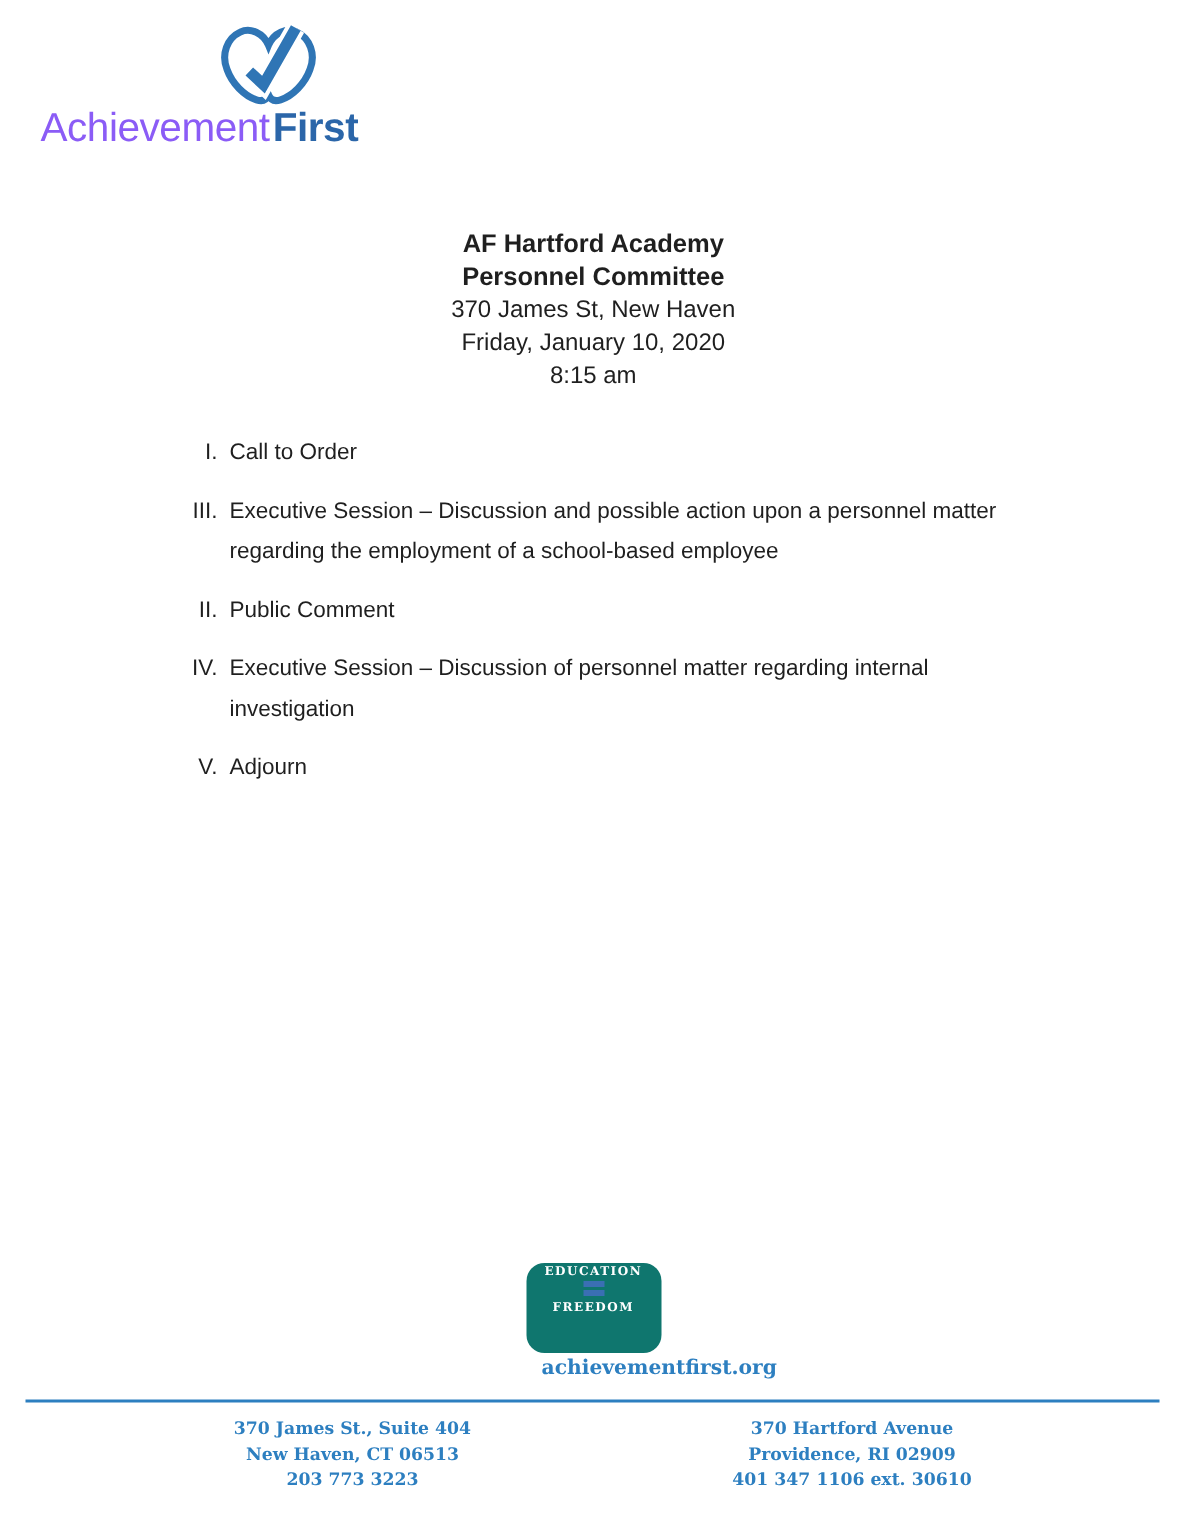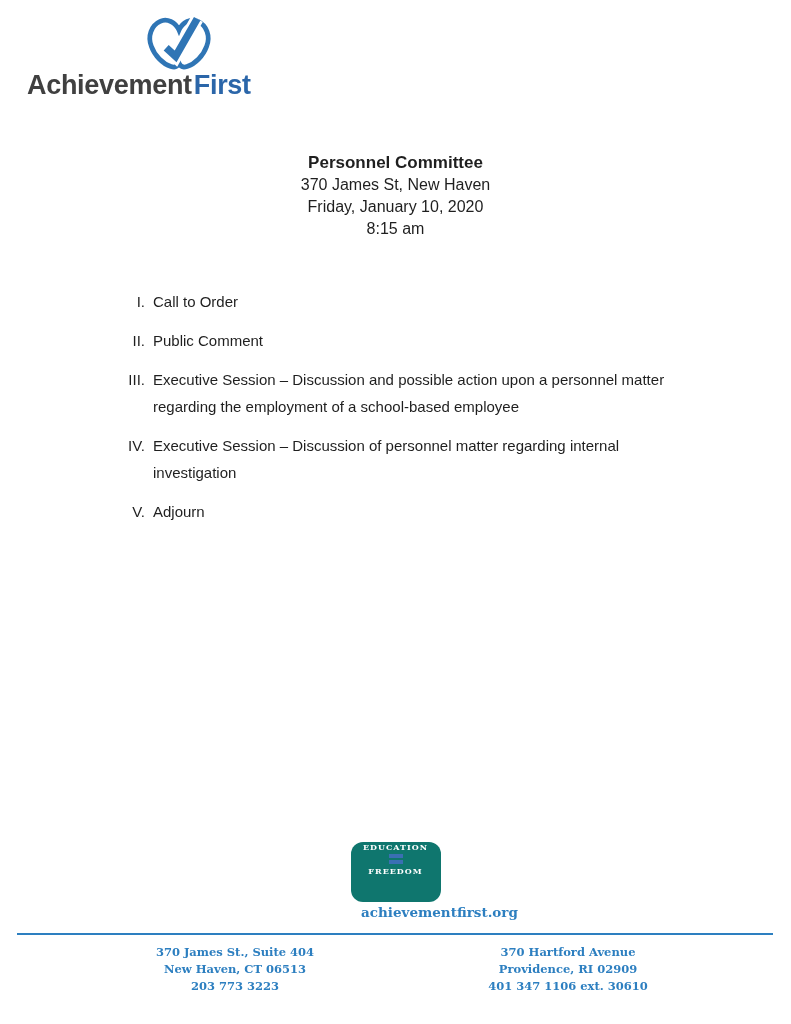--- a/index.html
+++ b/index.html
@@ -15,21 +15,21 @@
   }
 
   
   .logo { position:absolute; left:27px; top:12px; width:250px; height:92px; }
   .logo-icon { position:absolute; left:118px; top:2px; width:68px; height:62px; }
   .logo-word {
     position:absolute; left:0; top:58px;
     font-size:27px; line-height:30px; white-space:nowrap;
     letter-spacing:-0.3px;
   }
-  .logo-word .w1 { color:#404040; font-weight:700; }
+  .logo-word .w1 { color:#8b5cf6; font-weight:400; }
   .logo-word .w2 { color:#2b66a9; font-weight:700; margin-left:2px; }
 
   
   .heading {
     position:absolute; top:152px; left:0; width:100%;
     text-align:center; font-size:16px; line-height:22px;
   }
   .heading .bold { font-size:17px; font-weight:700; }
 
   
@@ -84,38 +84,39 @@
         <polyline points="31,50 45,63 77,7" fill="none" stroke="#ffffff" stroke-width="19"></polyline>
         <polyline points="31,50 45,63 77,7" fill="none" stroke="#2f75b5" stroke-width="11"></polyline>
       </svg>
     </span>
     <div class="logo-word">
       <span class="w1">Achievement</span><span class="w2">First</span>
     </div>
   </div>
 
   <div class="heading">
+    <div class="bold">AF Hartford Academy</div>
     <div class="bold">Personnel Committee</div>
     <div>370 James St, New Haven</div>
     <div>Friday, January 10, 2020</div>
     <div>8:15 am</div>
   </div>
 
   <div class="agenda">
     <div class="agenda-item">
       <div class="agenda-num">I.</div>
       <div class="agenda-text">Call to Order</div>
     </div>
     <div class="agenda-item">
+      <div class="agenda-num">III.</div>
+      <div class="agenda-text">Executive Session – Discussion and possible action upon a personnel matter regarding the employment of a school-based employee</div>
+    </div>
+    <div class="agenda-item">
       <div class="agenda-num">II.</div>
       <div class="agenda-text">Public Comment</div>
-    </div>
-    <div class="agenda-item">
-      <div class="agenda-num">III.</div>
-      <div class="agenda-text">Executive Session – Discussion and possible action upon a personnel matter regarding the employment of a school-based employee</div>
     </div>
     <div class="agenda-item">
       <div class="agenda-num">IV.</div>
       <div class="agenda-text">Executive Session – Discussion of personnel matter regarding internal investigation</div>
     </div>
     <div class="agenda-item">
       <div class="agenda-num">V.</div>
       <div class="agenda-text">Adjourn</div>
     </div>
   </div>

